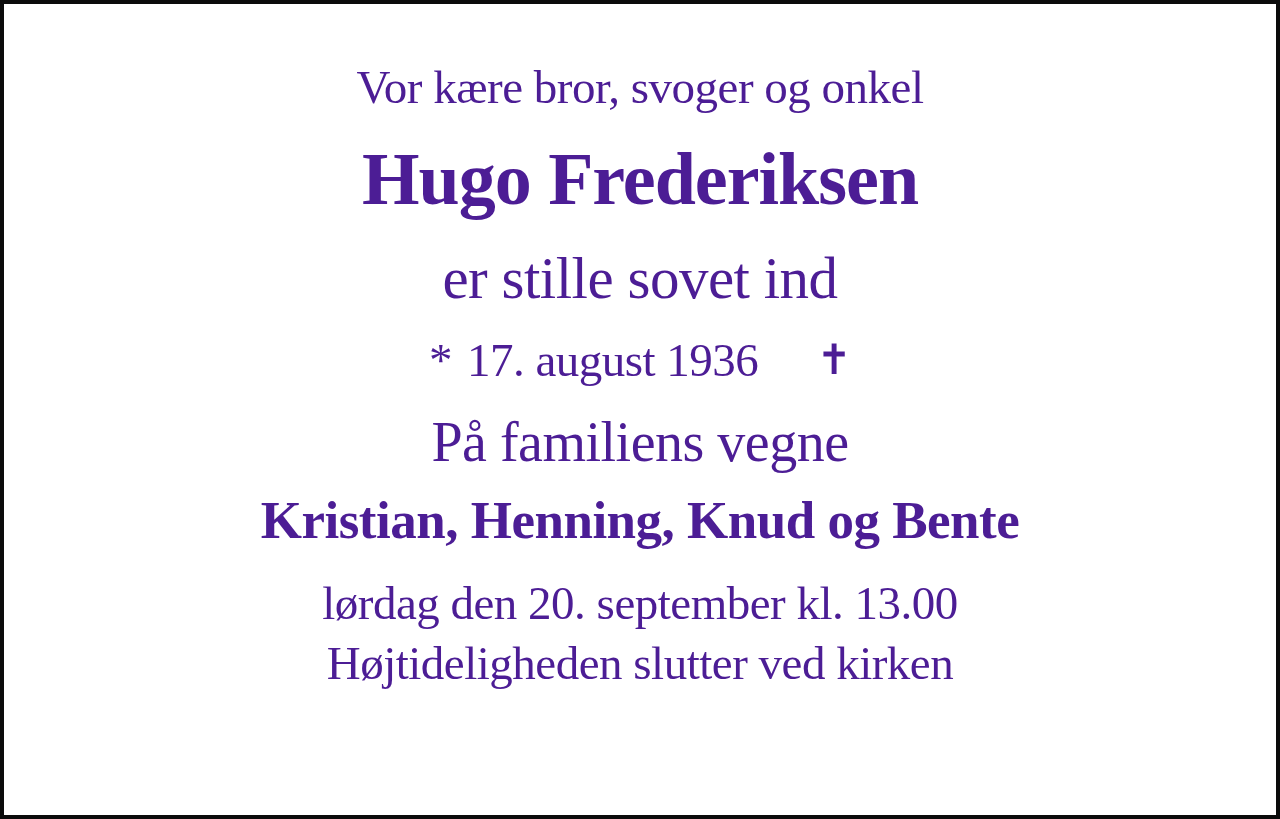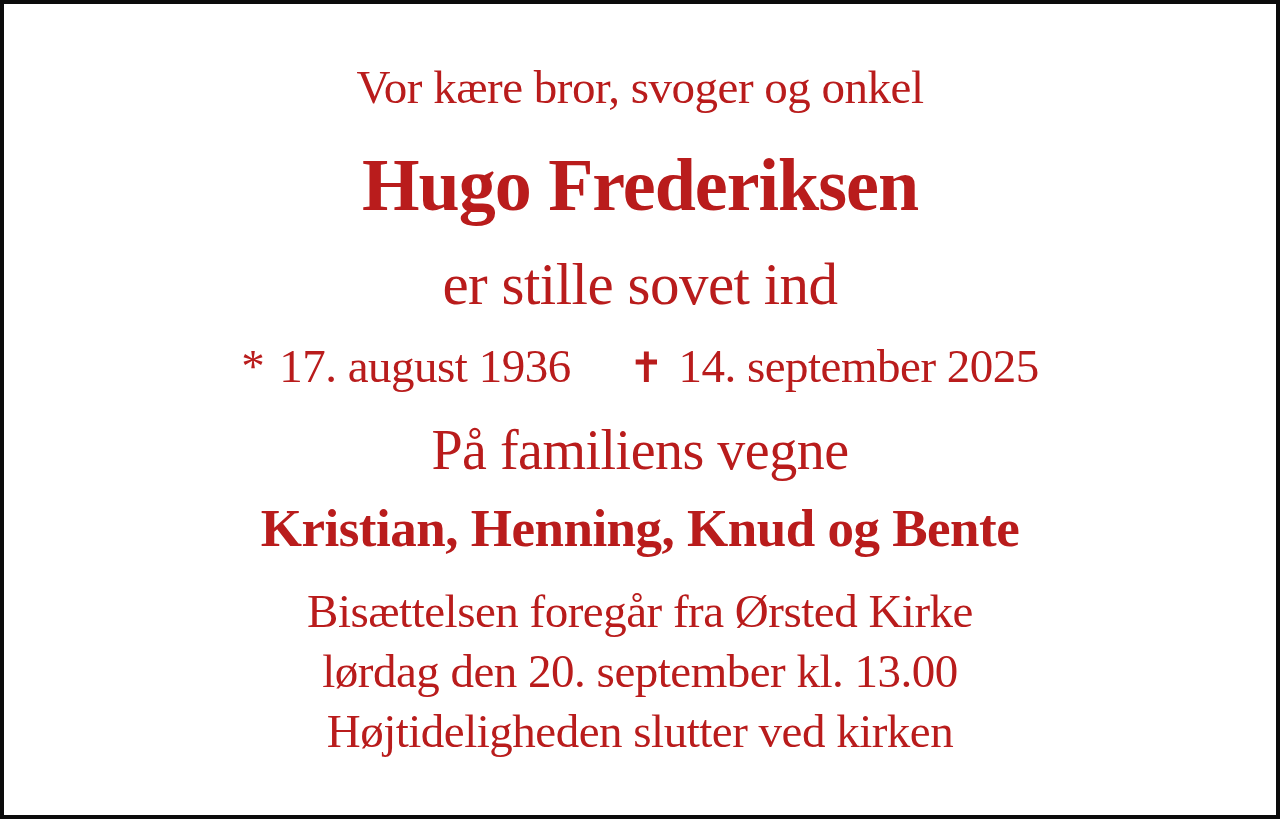--- a/index.html
+++ b/index.html
@@ -19,29 +19,29 @@
   .notice {
     width: 100%;
     height: 100%;
     box-sizing: border-box;
     padding-top: 55px;
     display: flex;
     flex-direction: column;
     align-items: center;
     text-align: center;
     font-family: "Liberation Serif", serif;
-    color: #b91c1c;
+    color: #4c1d95;
   }
   .intro-line {
     font-size: 47px;
     line-height: 56px;
     letter-spacing: -0.5px;
   }
   .deceased-name {
-    margin-top: 26px;
+    margin-top: 20px;
     font-size: 74px;
     line-height: 89px;
     font-weight: bold;
     letter-spacing: -1px;
   }
   .subtitle-line {
     margin-top: 26px;
     font-size: 59px;
     line-height: 56px;
     letter-spacing: -0.5px;
@@ -95,28 +95,26 @@
 
     <div class="subtitle-line">er stille sovet ind</div>
 
     <div class="dates-line">
       <span class="date-part">
         <span>*</span>
         <span>17. august 1936</span>
       </span>
       <span class="date-part">
         <span class="cross-glyph">✝</span>
-        <span>14. september 2025</span>
       </span>
     </div>
 
     <div class="on-behalf-line">På familiens vegne</div>
 
     <div class="family-names">Kristian, Henning, Knud og Bente</div>
 
     <div class="ceremony-block">
-      <div>Bisættelsen foregår fra Ørsted Kirke</div>
       <div>lørdag den 20. september kl. 13.00</div>
       <div>Højtideligheden slutter ved kirken</div>
     </div>
 
   </div>
 </div>
 
 </body></html>

